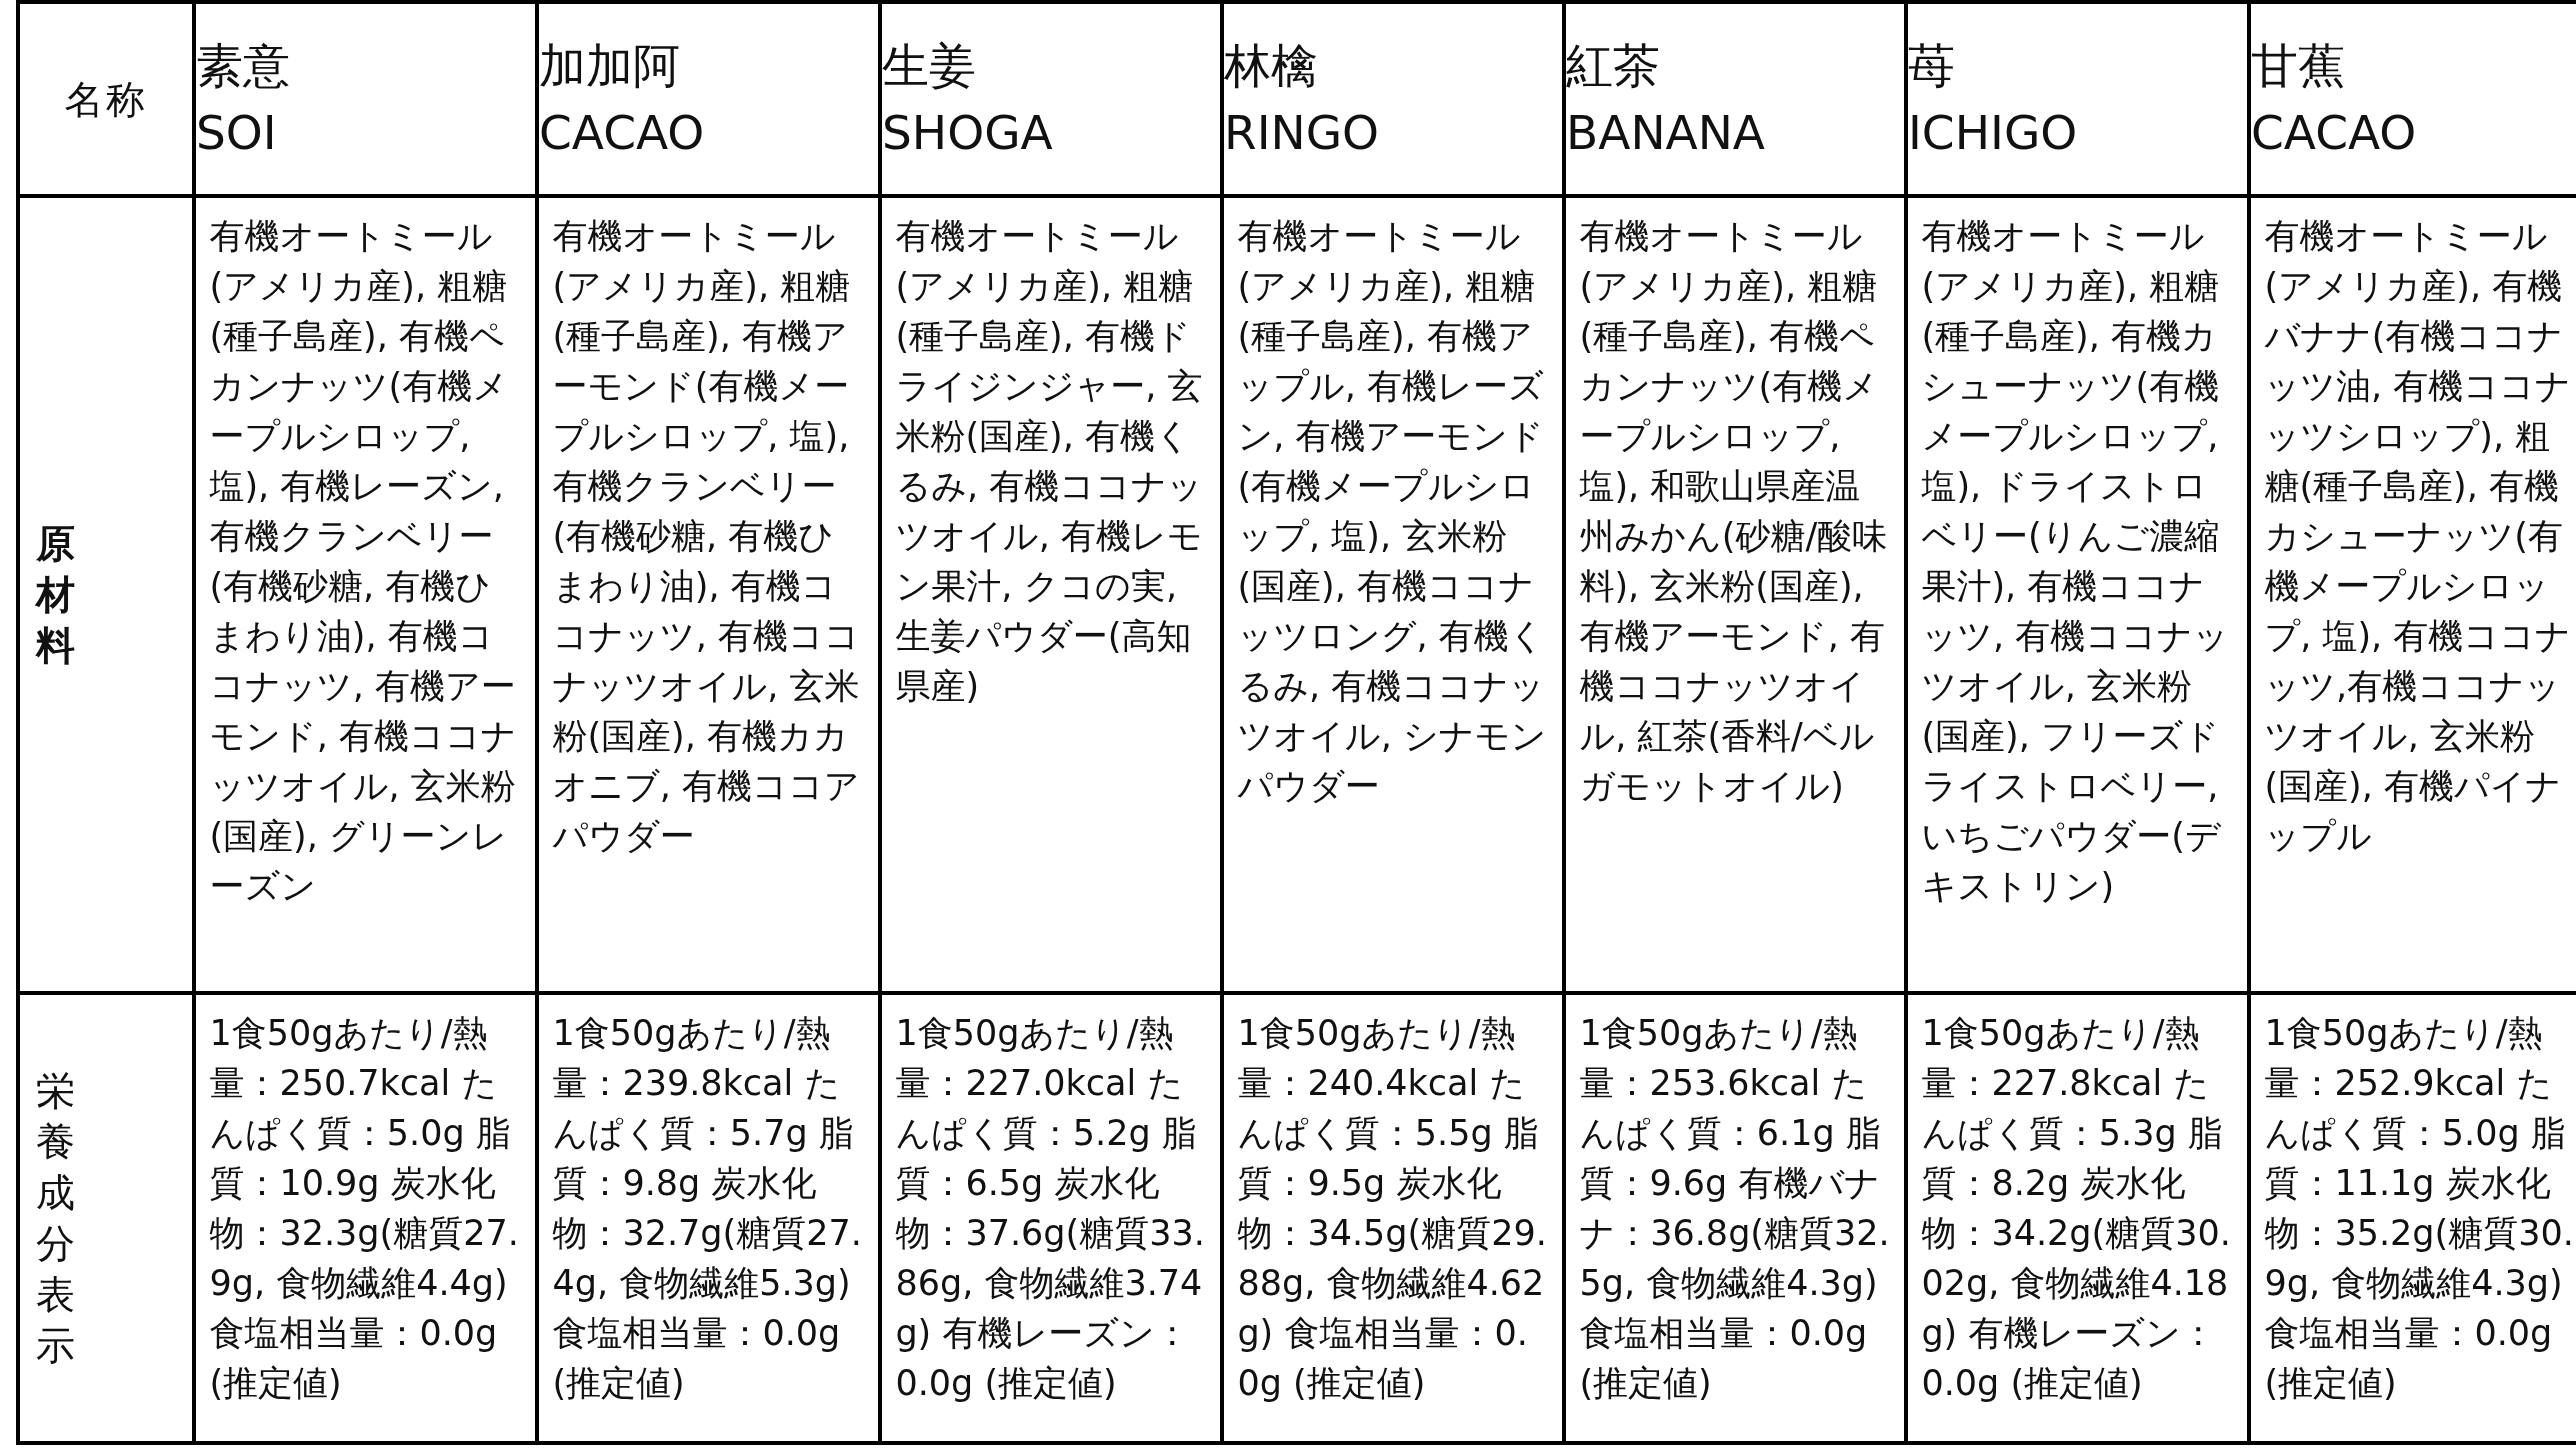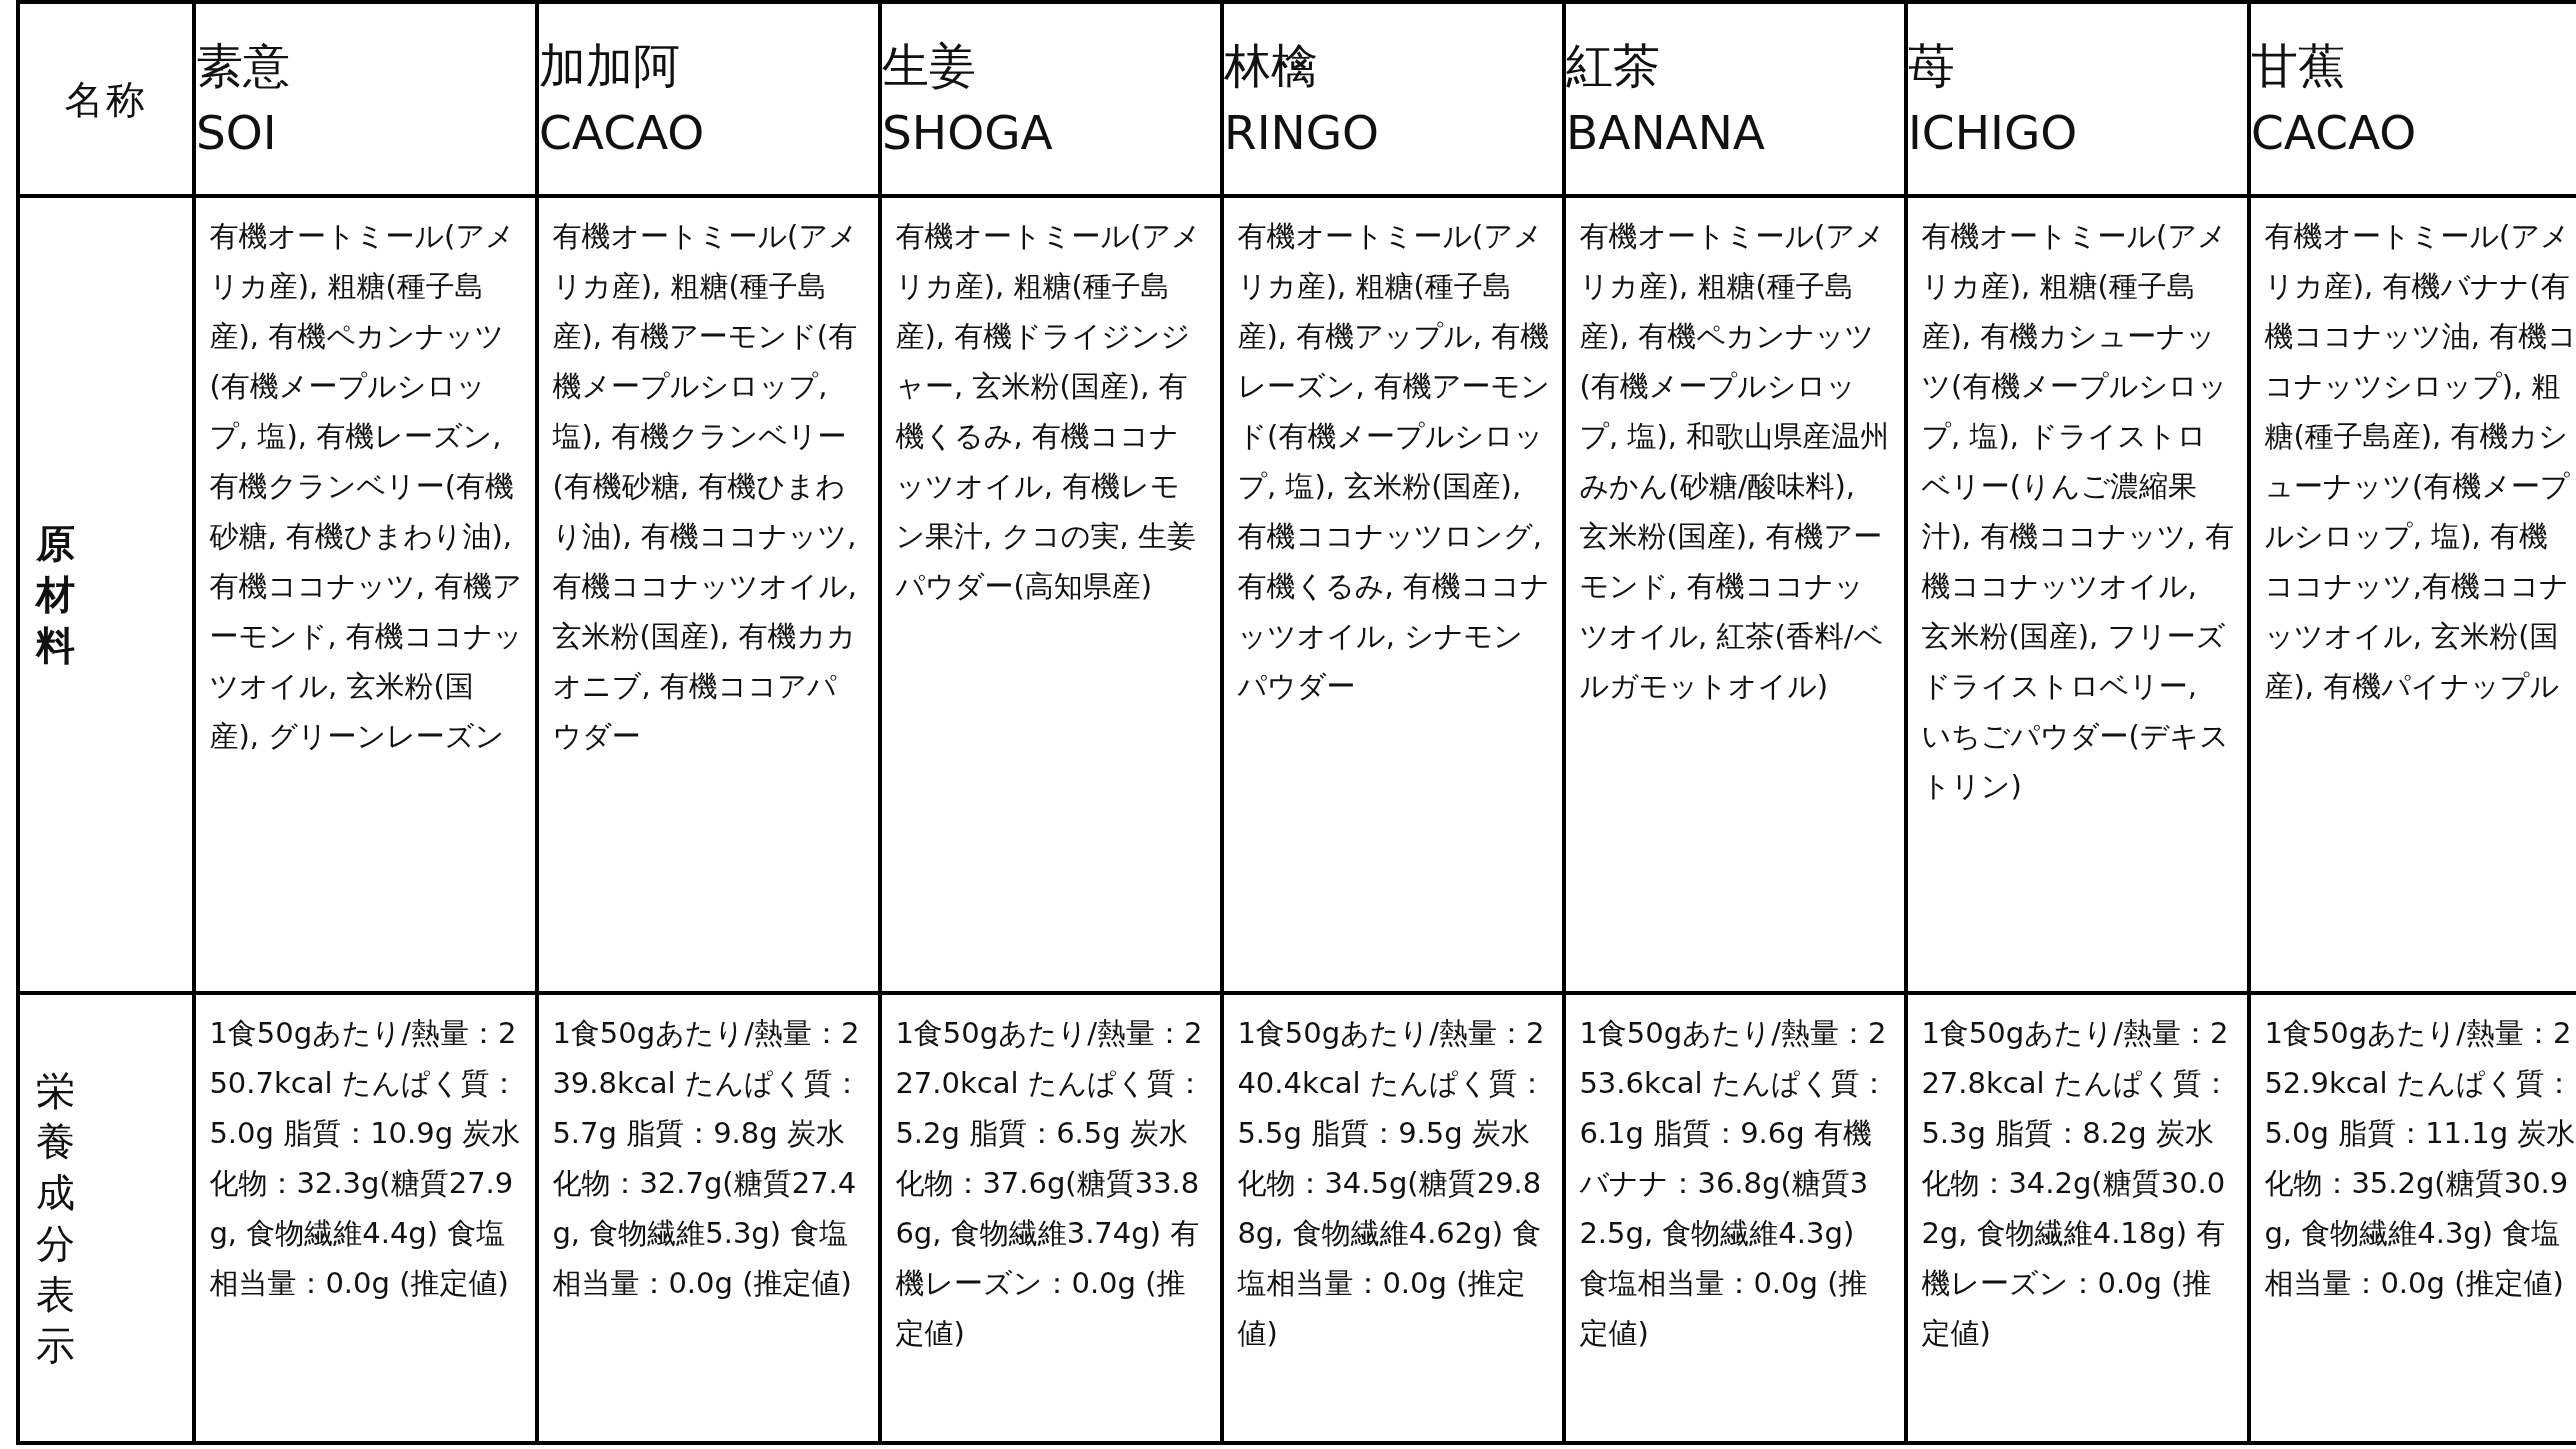--- a/index.html
+++ b/index.html
@@ -10,21 +10,21 @@
   .tbl td { border: 4.9px solid #000000; padding: 0; vertical-align: top; box-sizing: border-box; }
   .row-head td { height: 194px; }
   .row-ing td { height: 797px; }
   .row-nut td { height: 450px; }
   .rowlabel { text-align: left; vertical-align: middle !important; padding: 0 0 0 16px !important;
               font-size: 39px; line-height: 51px; letter-spacing: 2.4px; }
   .rowlabel.center { text-align: center; padding: 0 !important; }
   .colhead { vertical-align: middle !important; font-size: 47px; line-height: 67px; }
   .colhead .ja { display: block; }
   .colhead .en { display: block; }
-  .cell { font-size: 29px; line-height: 50px; padding: 13.4px 12px 0 13.4px !important;
+  .cell { font-size: 35px; line-height: 50px; padding: 13.4px 12px 0 13.4px !important;
           word-break: break-all; }
   .cell.nut { padding-top: 13.4px !important; }
 </style>
 </head>
 <body>
 
 <table class="tbl">
   <colgroup>
     <col style="width:176px">
     <col style="width:343px">

